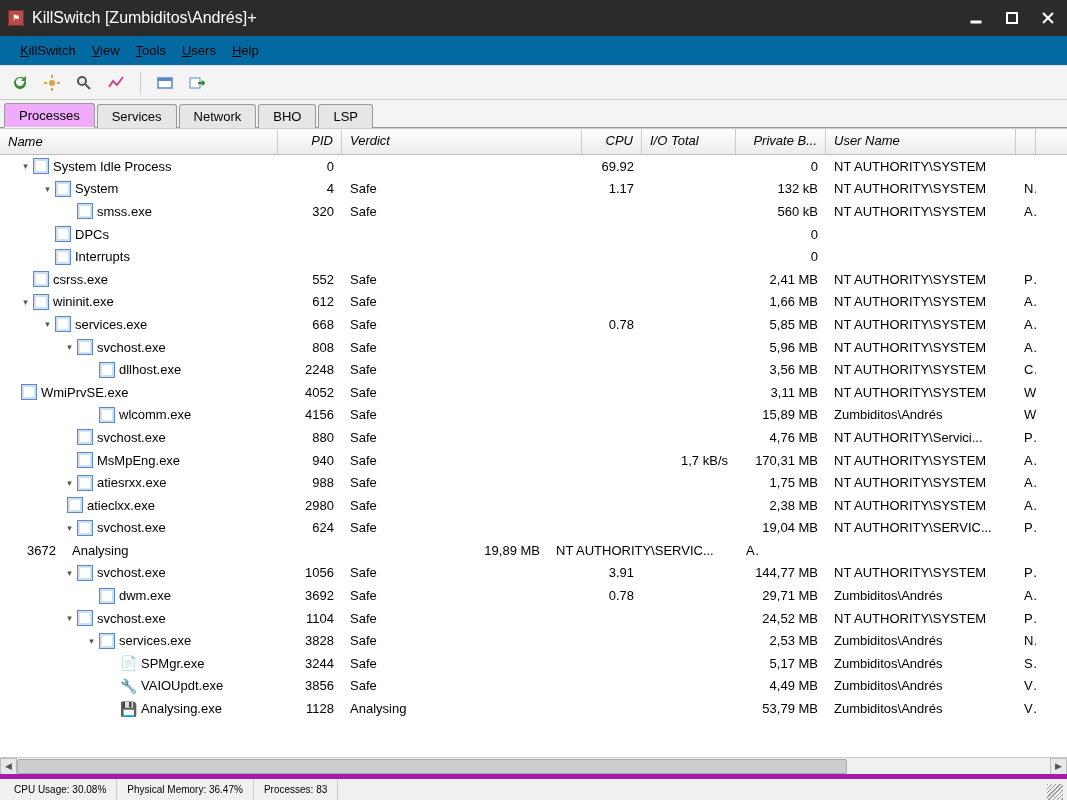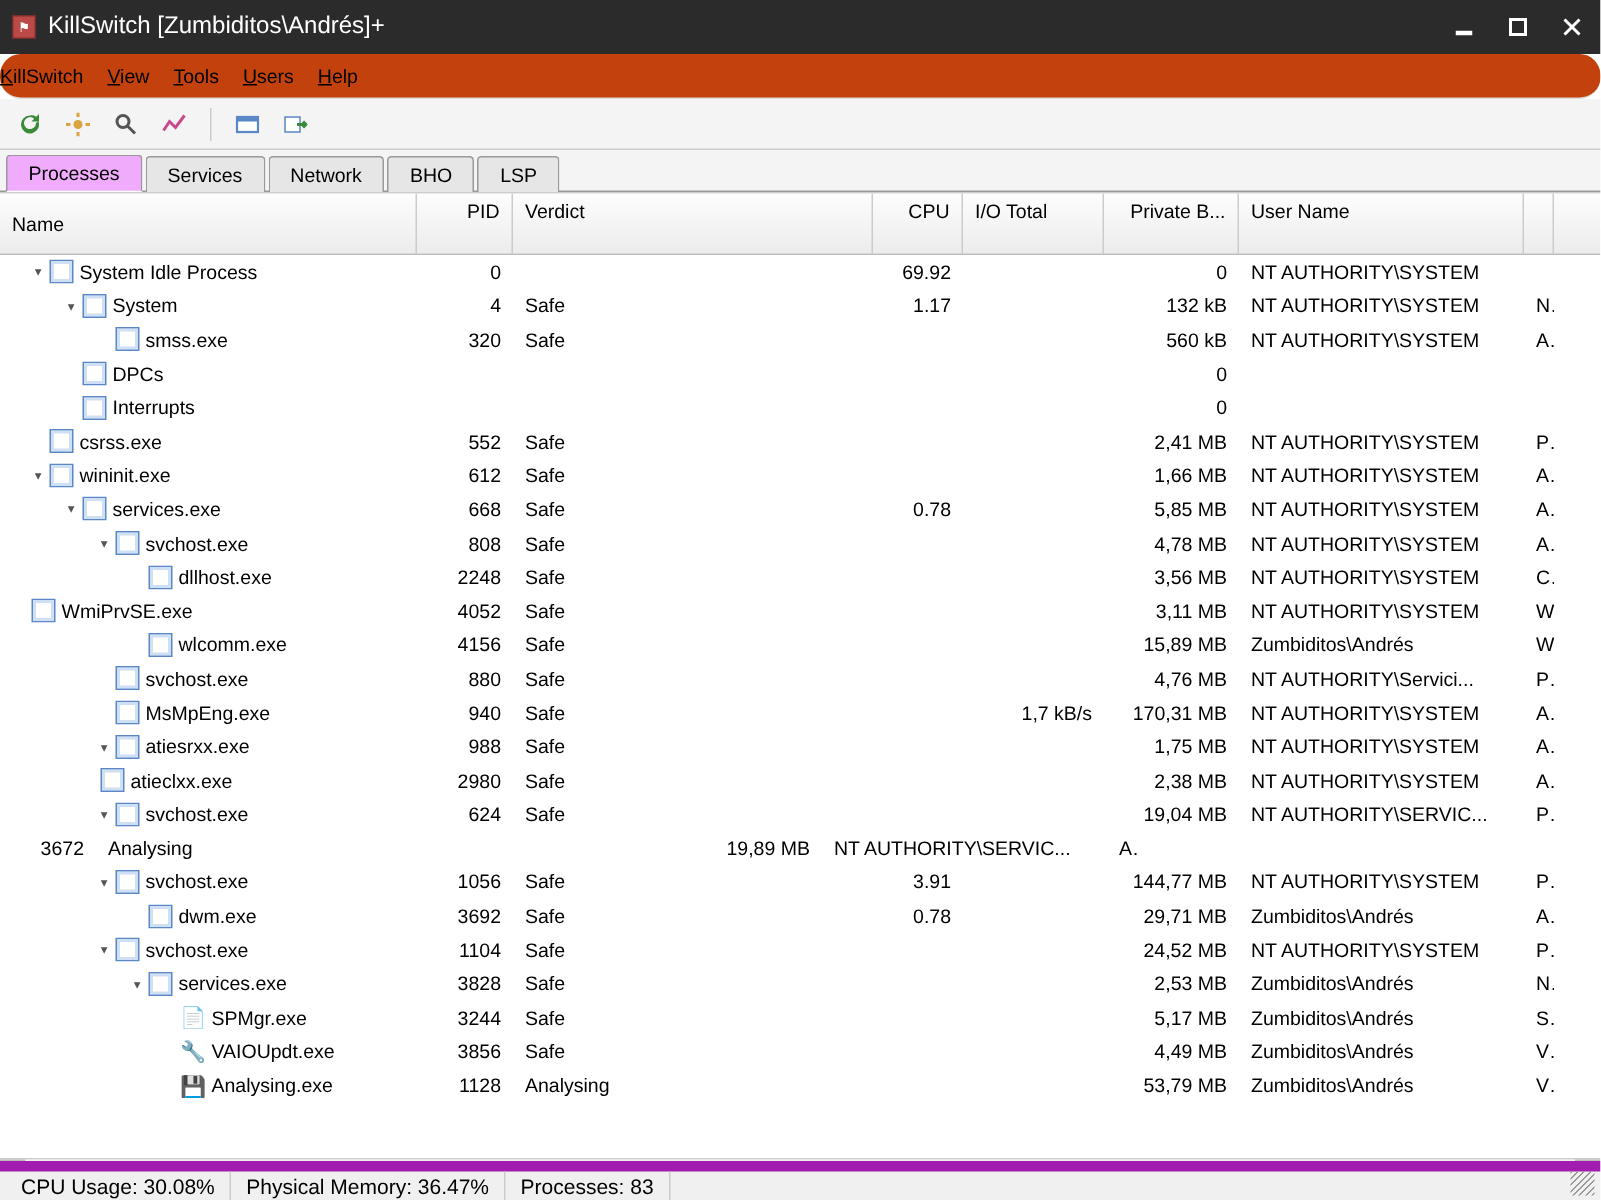--- a/index.html
+++ b/index.html
@@ -3,52 +3,52 @@
 <meta charset="utf-8">
 <style>
 * { box-sizing: border-box; margin: 0; padding: 0; }
 body { font-family: "Segoe UI", Tahoma, sans-serif; font-size: 13px; background: #fff; color: #000; width: 1067px; height: 800px; overflow: hidden; display: flex; flex-direction: column; }
 .titlebar { background: #2b2b2b; color: #fff; height: 36px; display: flex; align-items: center; padding: 0 8px; }
 .titlebar .app-icon { width: 16px; height: 16px; background: #b94a48; margin-right: 8px; border: 1px solid #7a2e2c; display: inline-flex; align-items: center; justify-content: center; font-size:9px; color:#fff;}
 .titlebar .title { font-size: 16px; flex: 1; }
 .titlebar .win-controls { display: flex; gap: 14px; align-items: center; }
 .titlebar .win-btn { width: 22px; height: 22px; display: flex; align-items: center; justify-content: center; cursor: pointer; }
 .win-btn svg { fill: #fff; stroke:#fff; }
-.menubar { background: #c2410c; height: 30px; display: flex; align-items: center; padding: 0 0; border-bottom: 1px solid #ddd; border-radius: 14px; }
+.menubar { background: #0369a1; height: 30px; display: flex; align-items: center; padding: 0 20px; border-bottom: 1px solid #ddd; }
 .menubar .menu-item { margin-right: 16px; cursor: pointer; }
 .menubar .menu-item span.ul { text-decoration: underline; }
 .toolbar { background: #f4f4f4; height: 34px; display: flex; align-items: center; padding: 0 8px; gap: 8px; border-bottom: 1px solid #ccc; }
 .toolbar .sep { width: 1px; height: 22px; background: #ccc; margin: 0 4px; }
 .toolbar .tool-btn { width: 24px; height: 24px; display: flex; align-items: center; justify-content: center; cursor: pointer; border: 1px solid transparent; border-radius:2px;}
 .tabs { display: flex; align-items: flex-end; padding-left: 4px; background: #f4f4f4; border-bottom: 1px solid #999; height: 28px; }
 .tabs .tab { padding: 4px 14px; border: 1px solid #999; border-bottom: none; margin-right: 2px; background: #e6e6e6; cursor: pointer; position: relative; bottom: -1px; border-radius: 3px 3px 0 0; }
 .tabs .tab.active { background: #f0abfc; border-bottom: 1px solid #fff; font-weight: 400; }
 .grid-wrap { flex: 1; position: relative; overflow: hidden; border-top: 1px solid #ccc;}
-.grid-header { display: flex; background: linear-gradient(#fdfdfd,#ececec); border-bottom: 1px solid #bbb; height: 41px; }
+.grid-header { display: flex; background: linear-gradient(#fdfdfd,#ececec); border-bottom: 1px solid #bbb; height: 26px; font-style: italic; }
 .grid-header .col { border-right: 1px solid #ccc; padding: 4px 8px; font-size: 13px; overflow:hidden; white-space:nowrap;}
 .grid-body { overflow-y: scroll; overflow-x: hidden; height: calc(100% - 26px - 17px); }
 .row { display: flex; height: 22.6px; align-items: center; white-space: nowrap; }
 .cell { padding: 0 8px; overflow: hidden; text-overflow: ellipsis; }
 .c-name { width: 278px; display:flex; align-items:center; }
 .c-pid { width: 64px; text-align: right; }
 .c-verdict { width: 240px; }
 .c-cpu { width: 60px; text-align: right; }
 .c-io { width: 94px; text-align: right; }
 .c-priv { width: 90px; text-align: right; }
 .c-user { width: 190px; }
 .c-path { width: 20px; }
 .tree-toggle { width: 11px; height: 11px; display:inline-flex; align-items:center; justify-content:center; margin-right:2px; color:#555; font-size:9px; cursor:pointer;}
 .proc-icon { width: 16px; height: 16px; margin-right: 4px; display:inline-flex; align-items:center; justify-content:center; background:#fff; border:1px solid #5a88c6; flex-shrink:0;}
 .proc-icon.inner { box-shadow: inset 0 0 0 2px #cfe0f5; }
 .proc-icon.custom { border:none; background:none; font-size:14px; }
 .hscroll { height: 17px; background:#f0f0f0; border-top:1px solid #ccc; display:flex; align-items:center;}
 .hscroll .track { flex:1; height:17px; position:relative; background:#f0f0f0;}
 .hscroll .thumb { position:absolute; left:0; width:830px; height:15px; top:1px; background:#cdcdcd; border:1px solid #aaa; border-radius:2px;}
 .hscroll .arrow { width:17px; height:17px; background:#e8e8e8; border:1px solid #bbb; display:flex; align-items:center; justify-content:center; font-size:9px; color:#555; cursor:pointer;}
-.statusbar { height: 26px; background: #f0f0f0; border-top: 7px solid #a21caf; display: flex; align-items: flex-start; padding: 0 4px; font-size: 14px; }
+.statusbar { height: 26px; background: #f0f0f0; border-top: 5px solid #a21caf; display: flex; align-items: flex-end; padding: 0 4px; font-size: 10px; }
 .statusbar .panel { padding: 0 10px; border-right: 1px solid #ccc; height:100%; display:flex; align-items:center;}
 .statusbar .grip { margin-left:auto; width:16px; height:16px; background: repeating-linear-gradient(135deg,#999,#999 1px,transparent 1px,transparent 3px);}
 </style>
 </head>
 <body>
 
 <div class="titlebar">
   <span class="app-icon">⚑</span>
   <span class="title">KillSwitch [Zumbiditos\Andrés]+</span>
   <div class="win-controls">
@@ -257,21 +257,21 @@
       <div class="row">
         <div class="cell c-name" style="padding-left:64px">
           <span class="tree-toggle">▾</span>
           <span class="proc-icon inner"></span>
           <span>svchost.exe</span>
         </div>
         <div class="cell c-pid">808</div>
         <div class="cell c-verdict">Safe</div>
         <div class="cell c-cpu"></div>
         <div class="cell c-io"></div>
-        <div class="cell c-priv">4,78 MB</div>
+        <div class="cell c-priv">5,96 MB</div>
         <div class="cell c-user">NT AUTHORITY\SYSTEM</div>
         <div class="cell c-path">A</div>
       </div>
       <div class="row">
         <div class="cell c-name" style="padding-left:86px">
           <span class="tree-toggle"></span>
           <span class="proc-icon inner"></span>
           <span>dllhost.exe</span>
         </div>
         <div class="cell c-pid">2248</div>

